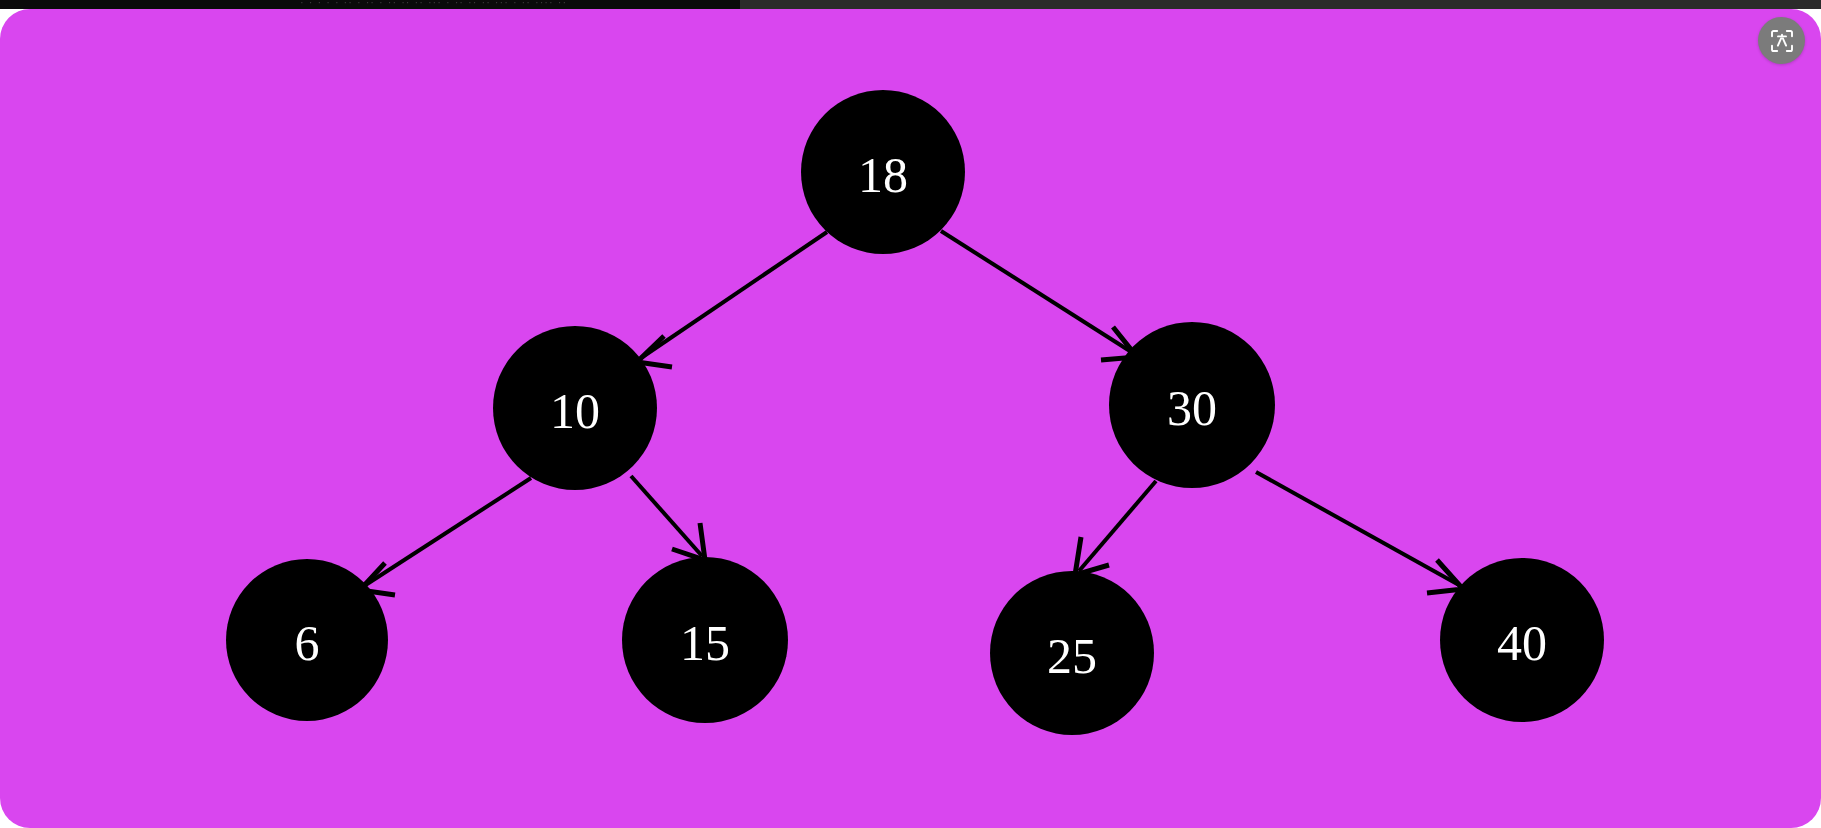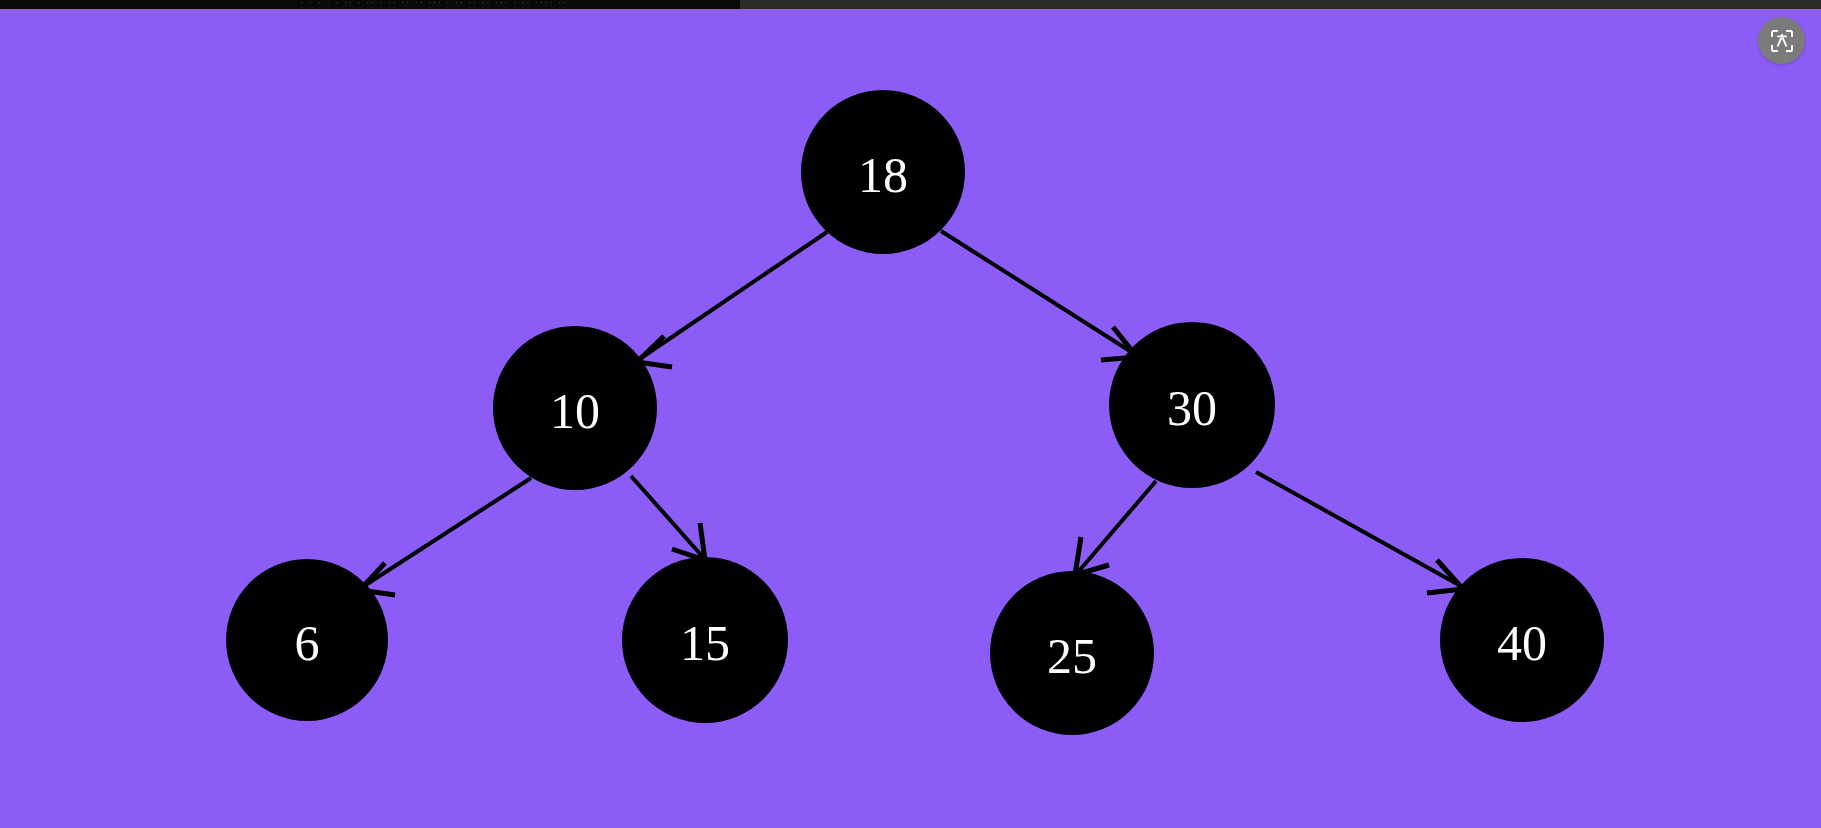--- a/index.html
+++ b/index.html
@@ -46,21 +46,22 @@
     white-space: nowrap;
     letter-spacing: 1px;
   }
 
   
   #diagram-canvas {
     position: absolute;
     left: 0; top: 9px;
     width: 1821px;
     height: 819px;
-    background: #8b5cf6;
+    background: #d946ef;
+    border-radius: 30px;
   }
   #tree-svg {
     position: absolute;
     left: 0; top: 0;
     display: block;
   }
 
   .graph-node-circle { }
   .graph-node-label {
     font-family: "Liberation Serif", "DejaVu Serif", serif;

